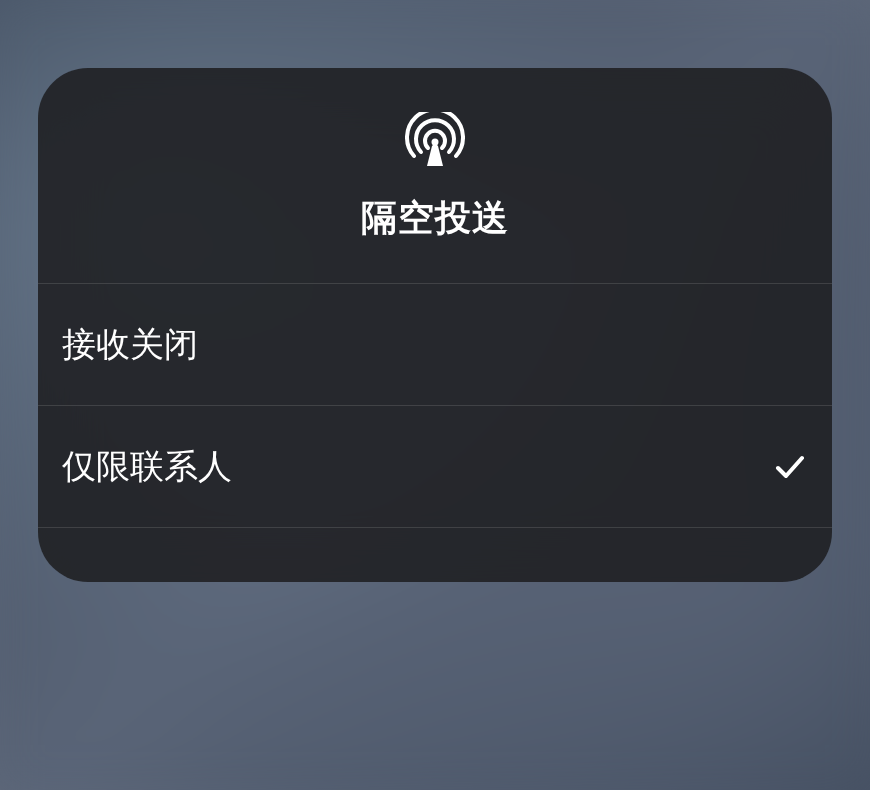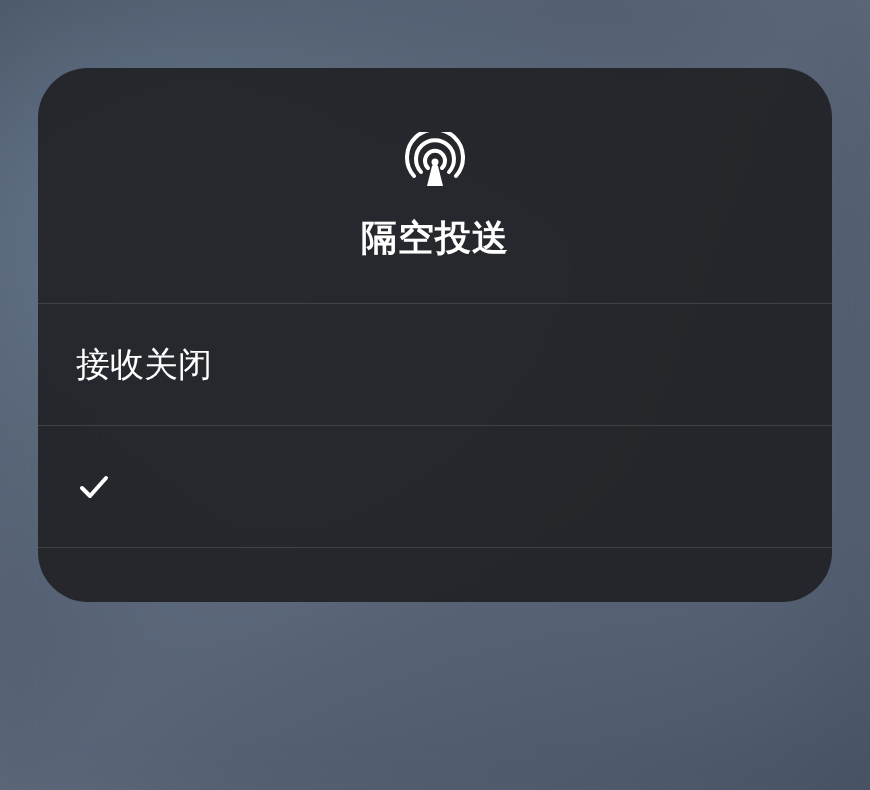--- a/index.html
+++ b/index.html
@@ -42,42 +42,42 @@
       -webkit-backdrop-filter: blur(30px);
       border-radius: 50px;
       z-index: 1;
       overflow: hidden;
     }
 
     .panel-header {
       display: flex;
       flex-direction: column;
       align-items: center;
-      padding: 64px 0 40px 0;
+      padding: 44px 0 40px 0;
       border-bottom: 1px solid rgba(255, 255, 255, 0.12);
     }
 
     .airdrop-icon {
       width: 60px;
       height: 60px;
       margin-bottom: 22px;
     }
 
     .panel-title {
       color: #ffffff;
       font-size: 36px;
       font-weight: 600;
       letter-spacing: 1px;
     }
 
     .option-row {
       display: flex;
       align-items: center;
       justify-content: space-between;
-      padding: 0 38px;
+      padding: 0 24px;
       height: 122px;
       border-bottom: 1px solid rgba(255, 255, 255, 0.12);
       cursor: pointer;
     }
 
     .option-row:last-child {
       border-bottom: 1px solid rgba(255, 255, 255, 0.12);
     }
 
     .option-label {
@@ -126,20 +126,21 @@
   <div class="option-row">
     <span class="option-label">接收关闭</span>
     <span class="checkmark" style="visibility: hidden;">
       <svg viewBox="0 0 32 32" fill="none" stroke="#ffffff" stroke-width="4" stroke-linecap="round" stroke-linejoin="round">
         <polyline points="4,17 12,25 28,7"></polyline>
       </svg>
     </span>
   </div>
 
   <div class="option-row">
+    <span class="option-label">仅限联系人</span>
     <span class="checkmark">
       <svg viewBox="0 0 32 32" fill="none" stroke="#ffffff" stroke-width="4" stroke-linecap="round" stroke-linejoin="round">
         <polyline points="4,17 12,25 28,7"></polyline>
       </svg>
     </span>
   </div>
 
 
   <div class="panel-footer"></div>
 </div>

